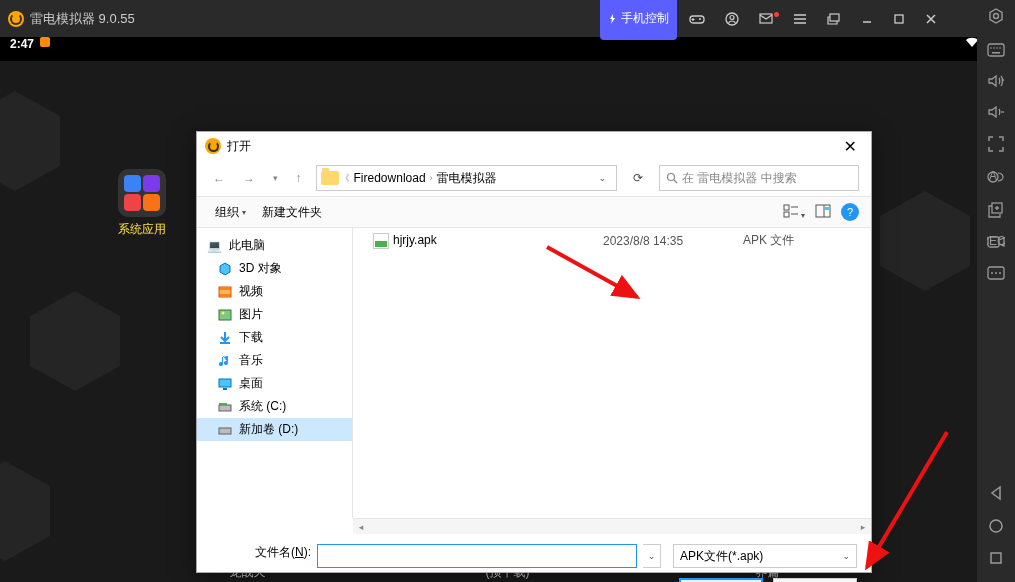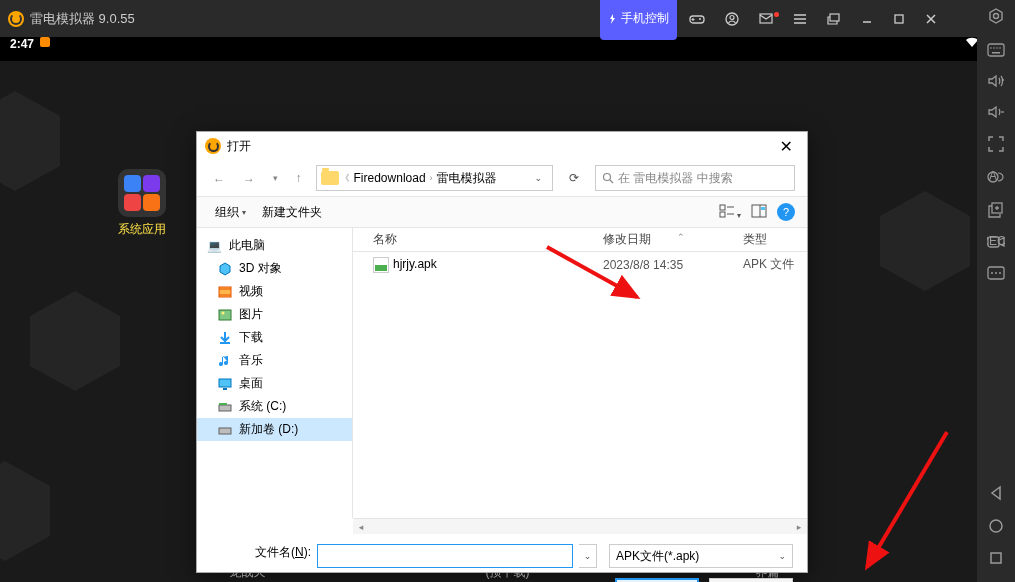--- a/index.html
+++ b/index.html
@@ -23,21 +23,21 @@
 .desktop-icon{position:absolute;left:112px;top:108px;width:60px;text-align:center;color:#fde047}
 .icon-grid{width:48px;height:48px;margin:0 auto 4px;border-radius:10px;background:#333;display:grid;grid-template-columns:1fr 1fr;gap:2px;padding:6px}
 .icon-grid div{border-radius:4px}
 .ig1{background:#3b82f6}.ig2{background:#7c3aed}.ig3{background:#ef4444}.ig4{background:#f97316}
 .dock{position:absolute;bottom:8px;left:50%;transform:translateX(-50%);display:flex;gap:50px}
 .dock-item{width:80px;text-align:center;color:#ccc}
 .dock-thumb{width:50px;height:50px;margin:0 auto 4px;border-radius:8px;background:#444;position:relative}
 .dock-badge{position:absolute;right:-4px;bottom:-4px;width:18px;height:18px;border-radius:50%;background:#ffa500;border:2px solid #1a1a1a}
 .right-toolbar{position:absolute;right:0;top:0;width:38px;height:582px;background:#2a2a2a;display:flex;flex-direction:column;align-items:center;padding-top:8px;gap:14px}
 .right-toolbar div{color:#999;cursor:pointer}
-.dialog{position:absolute;left:196px;top:70px;width:612px;height:442px;background:#fff;border:1px solid #aaa;box-shadow:0 4px 20px rgba(0,0,0,.5)}
+.dialog{position:absolute;left:196px;top:70px;width:676px;height:442px;background:#fff;border:1px solid #aaa;box-shadow:0 4px 20px rgba(0,0,0,.5)}
 .dlg-titlebar{height:28px;display:flex;align-items:center;padding:0 8px}
 .dlg-logo{width:16px;height:16px;border-radius:50%;background:#ffa500;margin-right:6px;display:flex;align-items:center;justify-content:center}
 .dlg-logo::after{content:"";width:7px;height:7px;border:2px solid #333;border-radius:50%;border-top-color:transparent}
 .dlg-close{margin-left:auto;font-size:16px;cursor:pointer;padding:0 6px}
 .dlg-toolbar{height:36px;display:flex;align-items:center;padding:0 12px;gap:10px}
 .nav-btn{color:#888;padding:2px 4px}
 .path-box{flex:1;height:26px;border:1px solid #ccc;display:flex;align-items:center;padding:0 4px}
 .folder-ico{width:18px;height:14px;background:#ffd86b;border-radius:2px;margin-right:2px;position:relative}
 .folder-ico::before{content:"";position:absolute;top:-3px;left:1px;width:7px;height:3px;background:#ffd86b;border-radius:1px}
 .path-seg{padding:0 4px}
@@ -322,25 +322,20 @@
         <div class="tree-item sel">
             <span class="tree-ico">
               <svg width="14" height="10" viewBox="0 0 14 10">
                 <rect x="1" y="3" width="12" height="6" fill="#bdbdbd" stroke="#616161"></rect>
               </svg>
             </span>
             <span>新加卷 (D:)</span>
           </div>
       </div>
       <div class="flist">
-        <div class="fhead">
-          <div class="fh-name"><span>名称</span><span class="fh-sort" style="position:absolute;left:480px;top:100px">⌃</span></div>
-          <div class="fh-date">修改日期</div>
-          <div class="fh-type">类型</div>
-        </div>
         <div class="frow">
           <div class="fr-name">
               <div class="apk-ico"></div>
               <span>hjrjy.apk</span>
             </div>
           <div class="fr-date">2023/8/8 14:35</div>
           <div class="fr-type">APK 文件</div>
         </div>
       </div>
     </div>

